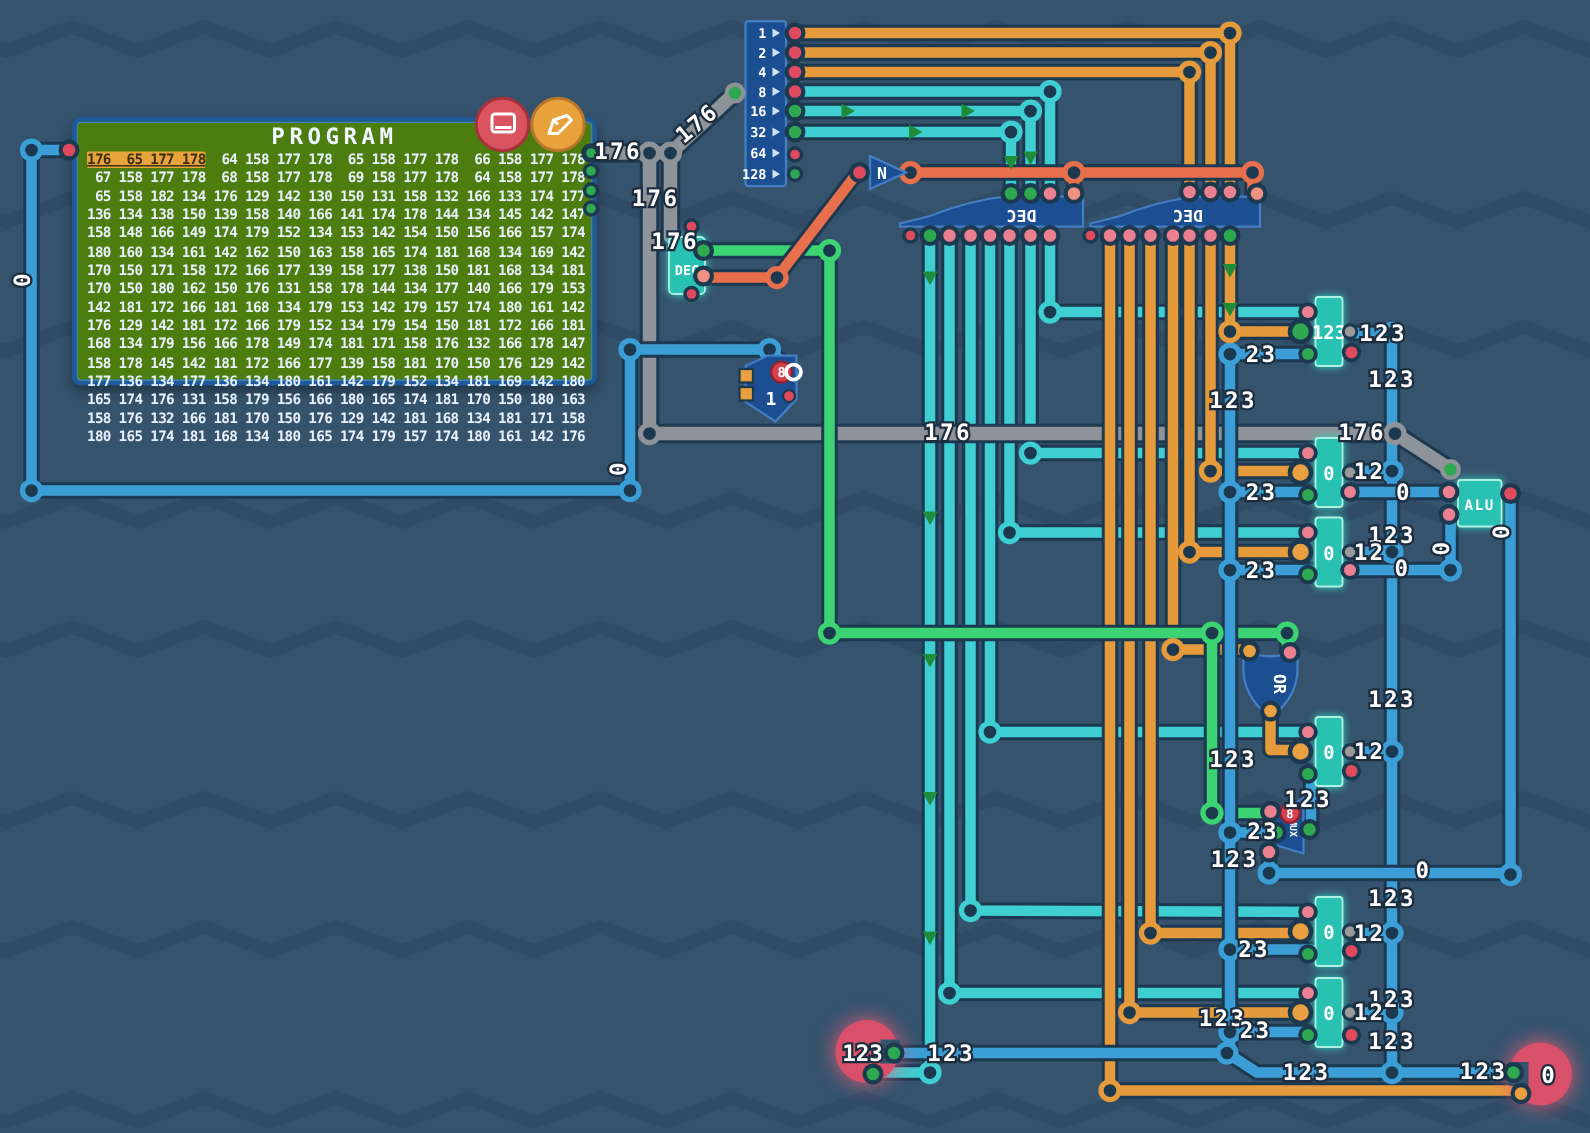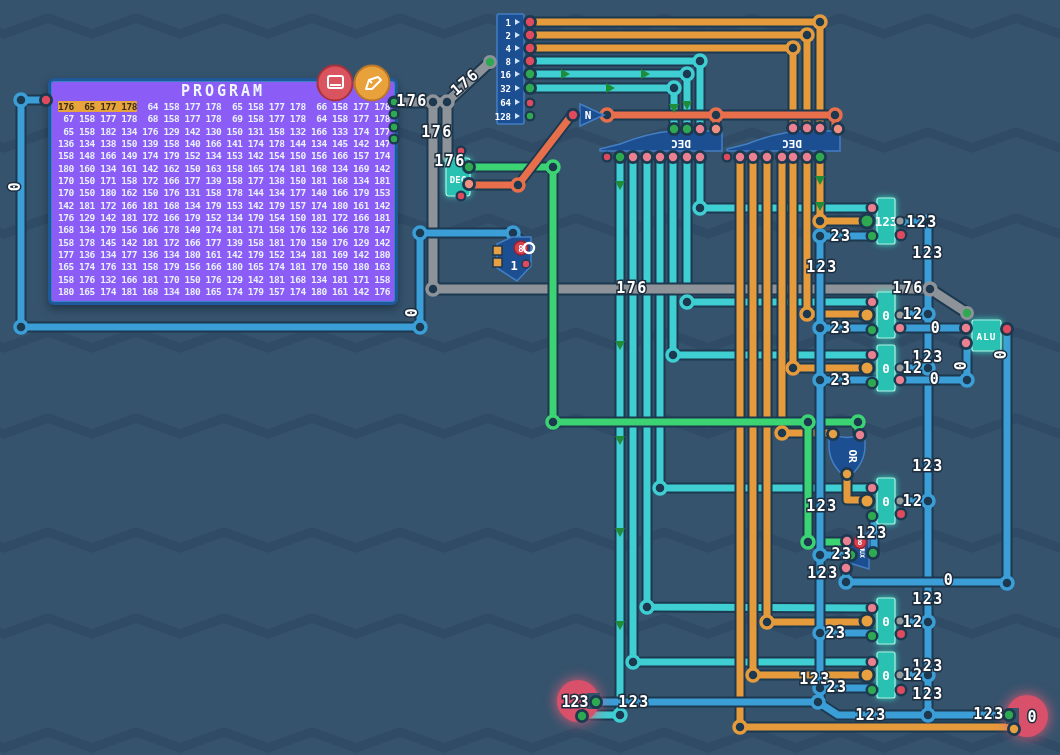--- a/index.html
+++ b/index.html
@@ -1,27 +1,27 @@
 <!DOCTYPE html>
 <html><head>
 <meta charset="utf-8">
 <style>
   html,body{margin:0;padding:0;background:#35536d;}
   .stage{position:relative;width:1060px;height:755px;overflow:hidden;
          font-family:"DejaVu Sans Mono","Liberation Mono",monospace;}
   svg{position:absolute;left:0;top:0;}
   #bg{z-index:0;}
-  #panel{position:absolute;z-index:1;left:48px;top:78px;width:350px;height:227px;
-         background:#8b5cf6;border:3px solid #1e599b;border-radius:6px;
+  #panel{position:absolute;z-index:1;left:48px;top:78px;width:350px;height:179px;
+         background:#4d7c0f;border:3px solid #1e599b;border-radius:6px;
          box-shadow:0 4px 8px rgba(0,0,0,.35), inset 0 0 0 1px #3e80c4;box-sizing:border-box;}
   #panel .title{text-align:center;color:#eef6ff;font-weight:bold;font-size:15px;
          letter-spacing:3px;line-height:18px;margin-top:1px;}
   #rows{white-space:pre;color:#e8f1fb;font-weight:bold;font-size:9.5px;
         letter-spacing:-0.45px;line-height:12.35px;margin-left:7px;margin-top:1px;}
-  #rows .hl{background:#e7a33c;color:#3b2e12;border-radius:1px;}
+  #rows .hl{background:#e7a33c;color:#3b2e12;border-radius:1px;text-decoration:underline;}
   #circuit{z-index:2;pointer-events:none;}
 </style>
 </head>
 <body>
 
 <div class="stage">
   <svg id="bg" width="1060" height="755">
       <rect x="0" y="0" width="1060" height="755" fill="#35536d"></rect>
       <path d="M-40 18 L4 34 L48 18 L92 34 L136 18 L180 34 L224 18 L268 34 L312 18 L356 34 L400 18 L444 34 L488 18 L532 34 L576 18 L620 34 L664 18 L708 34 L752 18 L796 34 L840 18 L884 34 L928 18 L972 34 L1016 18 L1060 34 L1104 18" fill="none" stroke="#2b4560" stroke-width="9" opacity="0.55"></path>
       <path d="M-40 132 L4 148 L48 132 L92 148 L136 132 L180 148 L224 132 L268 148 L312 132 L356 148 L400 132 L444 148 L488 132 L532 148 L576 132 L620 148 L664 132 L708 148 L752 132 L796 148 L840 132 L884 148 L928 132 L972 148 L1016 132 L1060 148 L1104 132" fill="none" stroke="#2b4560" stroke-width="9" opacity="0.55"></path>

